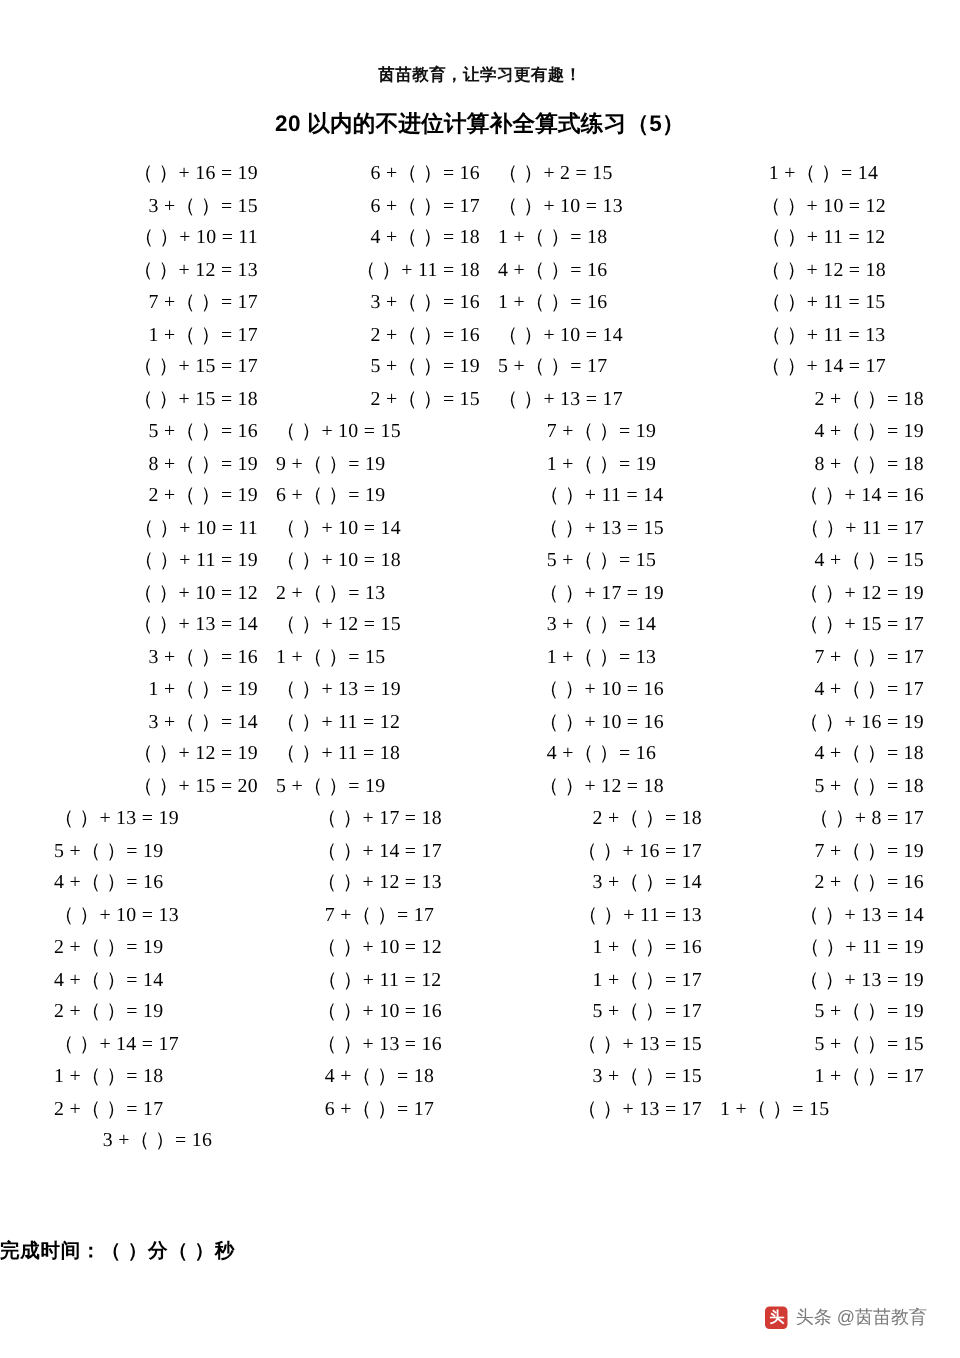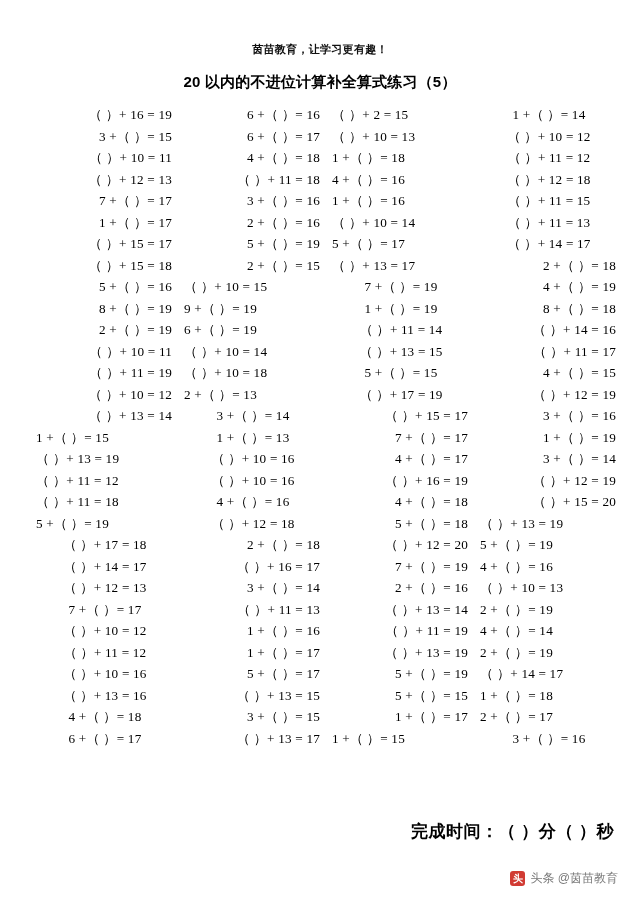--- a/index.html
+++ b/index.html
@@ -58,24 +58,24 @@
   .col0 { text-align: right; padding-left: 10px; }
   .col1 { text-align: right; padding-left: 14px; }
   .col2 { text-align: left; padding-left: 12px; }
   .col3 { text-align: center; padding-left: 14px; }
 
   .footer-line {
     position: absolute;
     left: 0;
     right: 0;
     bottom: 62px;
-    text-align: right;
+    text-align: left;
     padding-right: 26px;
     font-family: "Liberation Sans", "DejaVu Sans", sans-serif;
-    font-size: 17px;
+    font-size: 13px;
     font-weight: bold;
     letter-spacing: 0.5px;
   }
   .watermark {
     position: absolute;
     right: 22px;
     bottom: 18px;
     display: flex;
     align-items: center;
     gap: 5px;
@@ -155,20 +155,21 @@
       <div class="cell col0">（    ）+ 11 = 17</div>
       <div class="cell col1">（    ）+ 11 = 19</div>
       <div class="cell col2">（    ）+ 10 = 18</div>
       <div class="cell col3">5 +（    ）= 15</div>
       <div class="cell col0">4 +（    ）= 15</div>
       <div class="cell col1">（    ）+ 10 = 12</div>
       <div class="cell col2">2 +（    ）= 13</div>
       <div class="cell col3">（    ）+ 17 = 19</div>
       <div class="cell col0">（    ）+ 12 = 19</div>
       <div class="cell col1">（    ）+ 13 = 14</div>
+      <div class="cell col2">（    ）+ 12 = 15</div>
       <div class="cell col3">3 +（    ）= 14</div>
       <div class="cell col0">（    ）+ 15 = 17</div>
       <div class="cell col1">3 +（    ）= 16</div>
       <div class="cell col2">1 +（    ）= 15</div>
       <div class="cell col3">1 +（    ）= 13</div>
       <div class="cell col0">7 +（    ）= 17</div>
       <div class="cell col1">1 +（    ）= 19</div>
       <div class="cell col2">（    ）+ 13 = 19</div>
       <div class="cell col3">（    ）+ 10 = 16</div>
       <div class="cell col0">4 +（    ）= 17</div>
@@ -180,21 +181,21 @@
       <div class="cell col2">（    ）+ 11 = 18</div>
       <div class="cell col3">4 +（    ）= 16</div>
       <div class="cell col0">4 +（    ）= 18</div>
       <div class="cell col1">（    ）+ 15 = 20</div>
       <div class="cell col2">5 +（    ）= 19</div>
       <div class="cell col3">（    ）+ 12 = 18</div>
       <div class="cell col1">5 +（    ）= 18</div>
       <div class="cell col2">（    ）+ 13 = 19</div>
       <div class="cell col3">（    ）+ 17 = 18</div>
       <div class="cell col0">2 +（    ）= 18</div>
-      <div class="cell col1">（    ）+ 12 = 20</div>
+      <div class="cell col1">（    ）+ 8 = 17</div>
       <div class="cell col2">5 +（    ）= 19</div>
       <div class="cell col3">（    ）+ 14 = 17</div>
       <div class="cell col0">（    ）+ 16 = 17</div>
       <div class="cell col1">7 +（    ）= 19</div>
       <div class="cell col2">4 +（    ）= 16</div>
       <div class="cell col3">（    ）+ 12 = 13</div>
       <div class="cell col0">3 +（    ）= 14</div>
       <div class="cell col1">2 +（    ）= 16</div>
       <div class="cell col2">（    ）+ 10 = 13</div>
       <div class="cell col3">7 +（    ）= 17</div>

